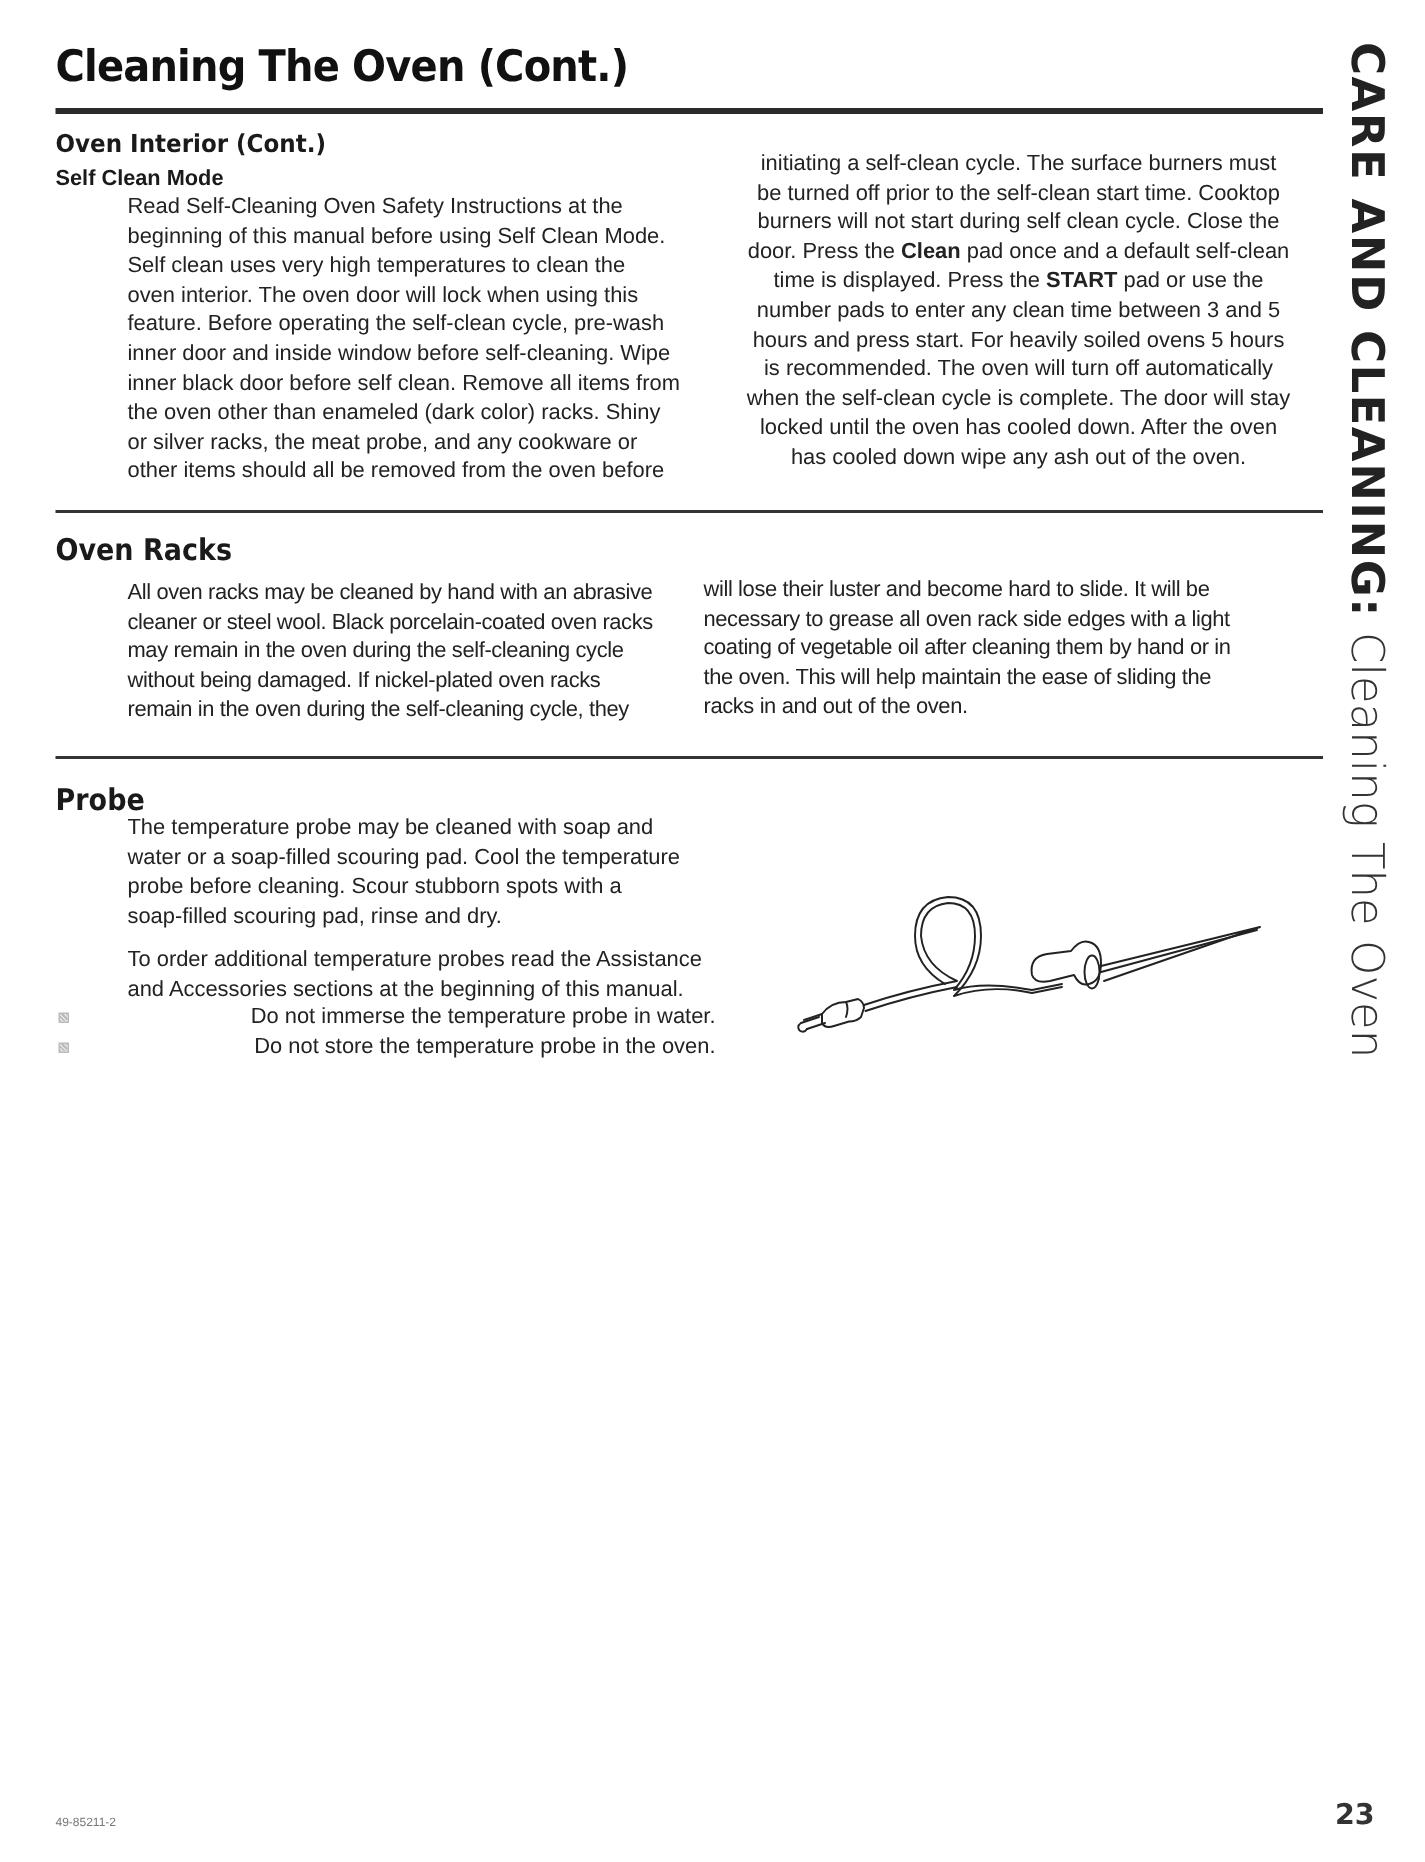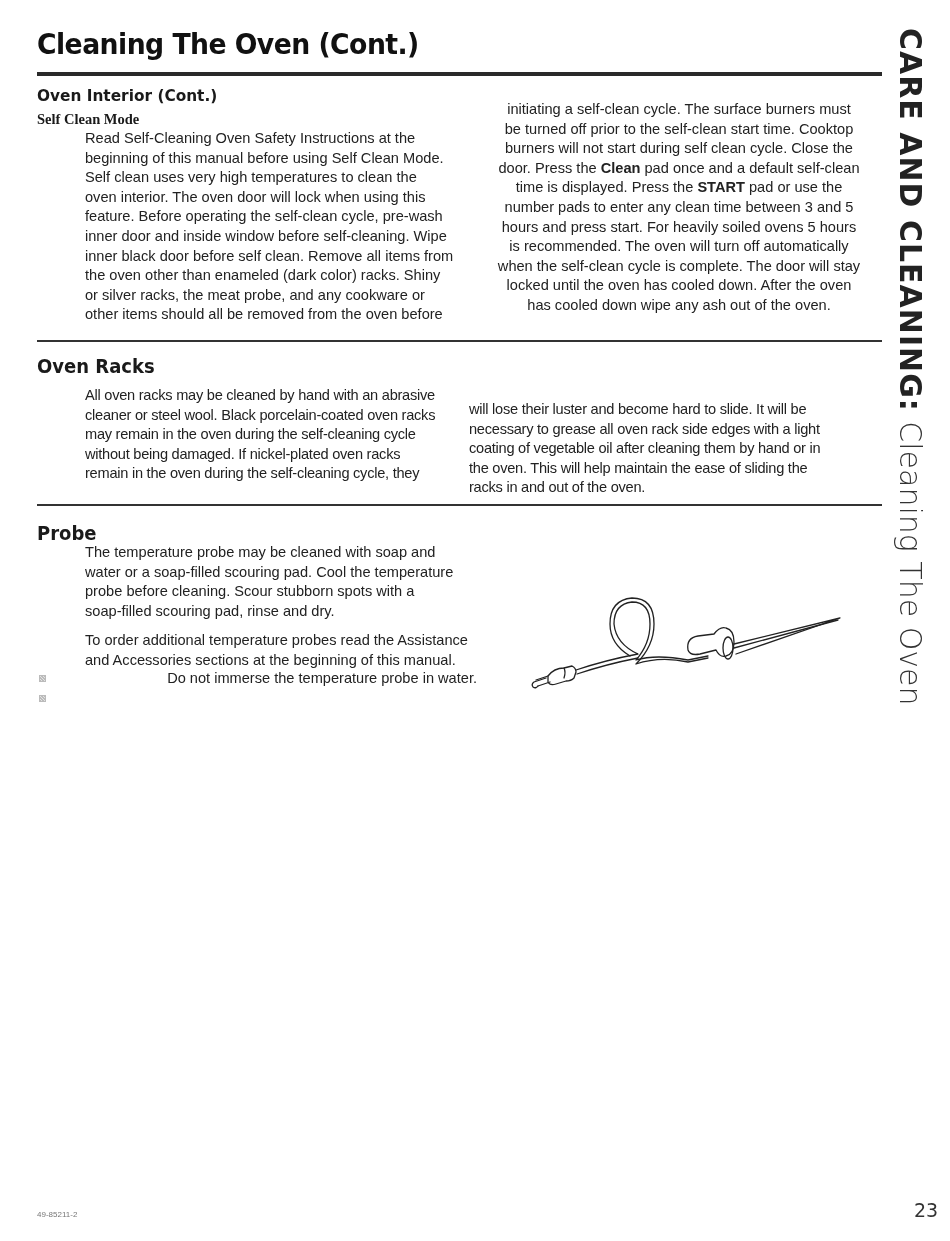--- a/index.html
+++ b/index.html
@@ -20,21 +20,21 @@
       position: absolute; left: 37px;
       font-family: "DejaVu Sans", sans-serif; font-size: 16.5px; color: #1a1a1a;
       transform: scaleX(0.93); transform-origin: left top;
     }
     .section-head {
       position: absolute; left: 37px;
       font-family: "DejaVu Sans", sans-serif; font-size: 20px; color: #1a1a1a;
       transform: scaleX(0.9); transform-origin: left top;
     }
     .bold-head {
-      position: absolute; left: 37px; font-size: 14.5px; font-weight: bold; color: #1a1a1a; font-family: Liberation Serif, serif;
+      position: absolute; left: 37px; font-size: 14.5px; font-weight: bold; color: #1a1a1a;
     }
     .para {
       position: absolute; font-size: 14.6px; line-height: 19.6px; color: #222;
       white-space: pre-line;
     }
     .para b { font-weight: bold; }
     .col-left { left: 37px; width: 420px; margin-left: 48px; }
     .col-right { left: 469px; width: 420px; }
 
     .racks-text { font-size: 14.6px; line-height: 19.6px; letter-spacing: -0.25px; }
@@ -52,21 +52,21 @@
       writing-mode: vertical-rl; white-space: nowrap;
       font-family: "DejaVu Sans", sans-serif; font-size: 30px; color: #222;
       letter-spacing: 0px;
     }
     .side-tab .caps { font-weight: bold; letter-spacing: 1px; transform: scaleY(1); }
     .side-tab .light { font-weight: 300; color: #333; }
 
     .probe-figure { position: absolute; left: 520px; top: 590px; width: 330px; height: 110px; }
 
     .footer-code { position: absolute; left: 37px; top: 1210px; font-size: 8px; color: #777; }
-    .page-number { position: absolute; left: 890px; top: 1199px; font-family: "DejaVu Sans", sans-serif; font-size: 19px; color: #333; font-weight: 400; margin-left: 24px; }
+    .page-number { position: absolute; left: 890px; top: 1199px; font-family: "DejaVu Sans", sans-serif; font-size: 19px; color: #333; font-weight: 700; }
   </style>
 </head>
 <body>
 
 <h1 class="page-title">Cleaning The Oven (Cont.)</h1>
 <div class="rule-thick" style="top:72px;"></div>
 
 <h2 class="subhead" style="top:86px;">Oven Interior (Cont.)</h2>
 <h3 class="bold-head" style="top:111px;">Self Clean Mode</h3>
 <p class="para col-left" style="top:129px;">Read Self-Cleaning Oven Safety Instructions at the
@@ -92,38 +92,38 @@
 has cooled down wipe any ash out of the oven.</span></p>
 
 <div class="rule-med" style="top:340px;"></div>
 
 <h2 class="section-head" style="top:354px;">Oven Racks</h2>
 <p class="para col-left racks-text" style="top:386px;">All oven racks may be cleaned by hand with an abrasive
 cleaner or steel wool. Black porcelain-coated oven racks
 may remain in the oven during the self-cleaning cycle
 without being damaged. If nickel-plated oven racks
 remain in the oven during the self-cleaning cycle, they</p>
-<p class="para col-right racks-text" style="top:400px;">will lose their luster and become hard to slide. It will be
+<p class="para col-right racks-text" style="top:384px;">will lose their luster and become hard to slide. It will be
 necessary to grease all oven rack side edges with a light
 coating of vegetable oil after cleaning them by hand or in
 the oven. This will help maintain the ease of sliding the
 racks in and out of the oven.</p>
 
 <div class="rule-med" style="top:504px;"></div>
 
 <h2 class="section-head" style="top:521px;">Probe</h2>
 <p class="para col-left" style="top:543px; width:440px;">The temperature probe may be cleaned with soap and
 water or a soap-filled scouring pad. Cool the temperature
 probe before cleaning. Scour stubborn spots with a
 soap-filled scouring pad, rinse and dry.</p>
 <p class="para col-left" style="top:631px; width:440px;">To order additional temperature probes read the Assistance
 and Accessories sections at the beginning of this manual.</p>
 <ul class="bullets" style="top:669px;">
   <li><span class="bullet-mark"></span><span style="white-space:pre-line">Do not immerse the temperature probe in water.</span></li>
-  <li><span class="bullet-mark"></span></li>
+  <li><span class="bullet-mark"></span><span style="white-space:pre-line">Do not store the temperature probe in the oven.</span></li>
 </ul>
 
 <svg class="probe-figure" viewBox="0 0 330 110">
   <g fill="none" stroke="#222" stroke-width="1.3" stroke-linecap="round" stroke-linejoin="round">
 
     <path d="M14 92 l12 -4 M14 92 q-3 2 -1 5 q3 2 5 -1"></path>
     <path d="M18 96 l12 -4 M16 90 l12 -4"></path>
 
     <path d="M28 86 q6 -8 16 -8 l8 -2 q4 2 4 6 l-2 6 q-3 3 -8 3 l-10 3 q-6 2 -8 -2 z"></path>
     <path d="M44 78 q2 4 0 10"></path>

